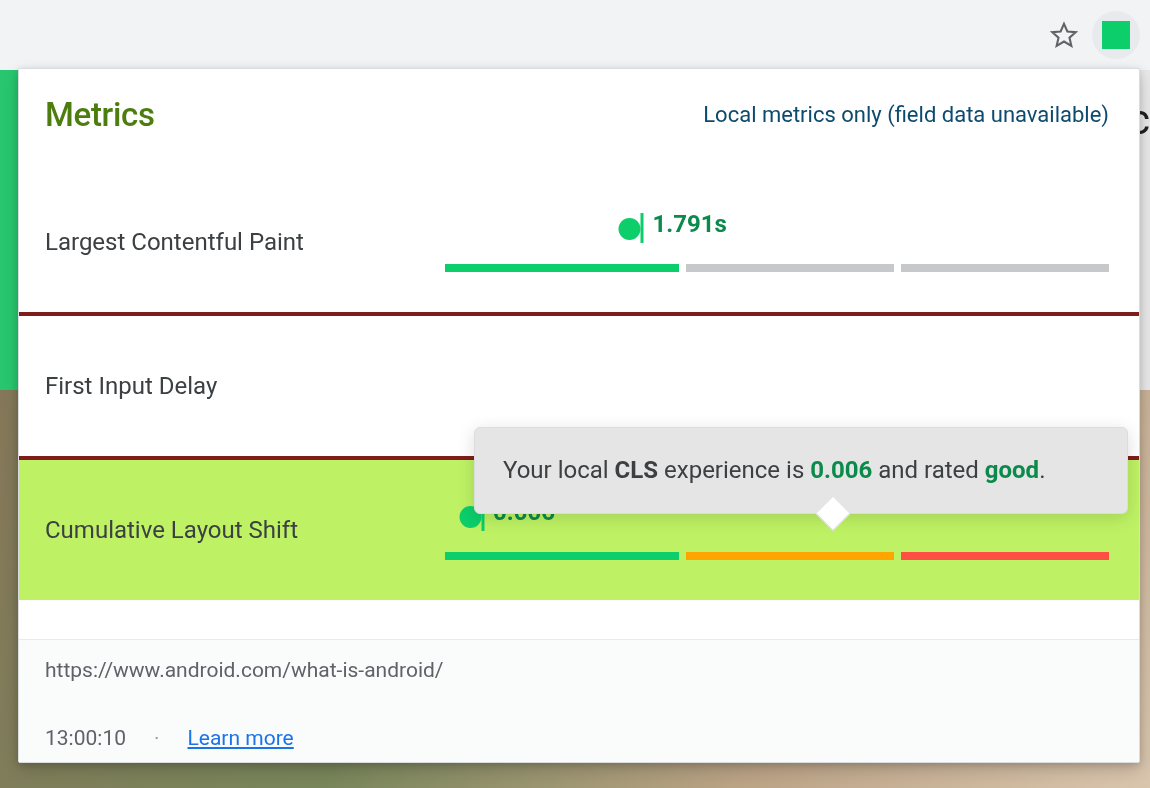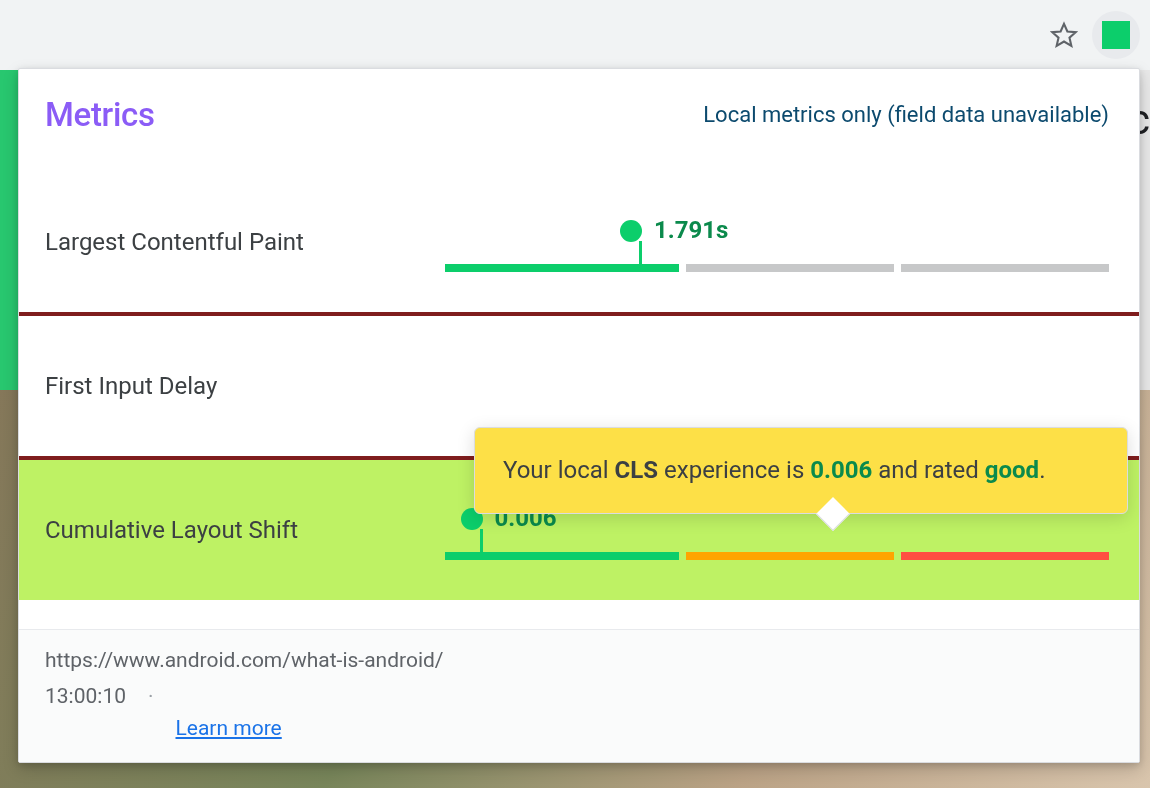--- a/index.html
+++ b/index.html
@@ -73,21 +73,21 @@
     }
     .panel-header {
       display: flex;
       justify-content: space-between;
       align-items: center;
       padding: 26px 30px 18px 26px;
     }
     .panel-title {
       font-size: 33px;
       font-weight: 500;
-      color: #8b5cf6;
+      color: #4d7c0f;
       letter-spacing: -0.3px;
     }
     .panel-subtitle {
       font-size: 22px;
       color: #0c4a6e;
     }
     .metrics-body {
       flex: 1;
       padding: 0;
     }
@@ -122,25 +122,25 @@
     }
     .seg {
       height: 8px;
     }
     .seg.green  { background: #0cce6b; }
     .seg.amber  { background: #ffa400; }
     .seg.red    { background: #ff4e42; }
     .seg.grey   { background: #c7c8c9; }
     .marker {
       position: absolute;
-      top: 8px;
+      top: 2px;
       transform: translateX(-50%);
       display: flex;
-      flex-direction: column;
-      align-items: flex-end;
+      flex-direction: row;
+      align-items: center;
     }
     .marker-dot {
       width: 22px; height: 22px;
       border-radius: 50%;
       background: #0cce6b;
     }
     .marker-stem {
       width: 3px; height: 30px;
       background: #0cce6b;
       margin-top: -1px;
@@ -152,21 +152,21 @@
       white-space: nowrap;
       font-size: 24px;
       font-weight: 700;
       color: #0b8a4c;
     }
     .tooltip {
       position: absolute;
       left: 455px;
       top: 358px;
       width: 654px;
-      background: #fde047;
+      background: #e5e5e5;
       border: 1px solid #dadce0;
       border-radius: 6px;
       box-shadow: 0 4px 18px rgba(0,0,0,0.14);
       padding: 24px 28px;
       font-size: 24px;
       color: #3c4043;
       line-height: 1.55;
       z-index: 50;
     }
     .tooltip .b { font-weight: 700; }
@@ -177,27 +177,27 @@
       bottom: -13px;
       left: 53%;
       width: 24px; height: 24px;
       background: #fff;
       border-right: 1px solid #dadce0;
       border-bottom: 1px solid #dadce0;
       transform: rotate(45deg);
     }
     .panel-footer {
       border-top: 1px solid #e8eaed;
-      padding: 18px 26px 22px 26px;
+      padding: 18px 26px 12px 26px;
       font-size: 21px;
       color: #5f6368;
       background: #fafbfb;
     }
     .footer-url { margin-bottom: 12px; }
-    .footer-line { display: flex; align-items: flex-start; gap: 22px; }
+    .footer-line { display: flex; align-items: flex-end; gap: 28px; }
     .dot-sep { color: #9aa0a6; }
     .learn-link { color: #1a73e8; margin-top: 32px; }
   </style>
 </head>
 <body>
 
 <div class="browser-chrome">
   <span class="star-icon">
     <svg viewBox="0 0 24 24" fill="none" stroke="currentColor" stroke-width="1.8">
       <polygon points="12 2.5 14.9 9 22 9.6 16.7 14.3 18.3 21.3 12 17.6 5.7 21.3 7.3 14.3 2 9.6 9.1 9"></polygon>

